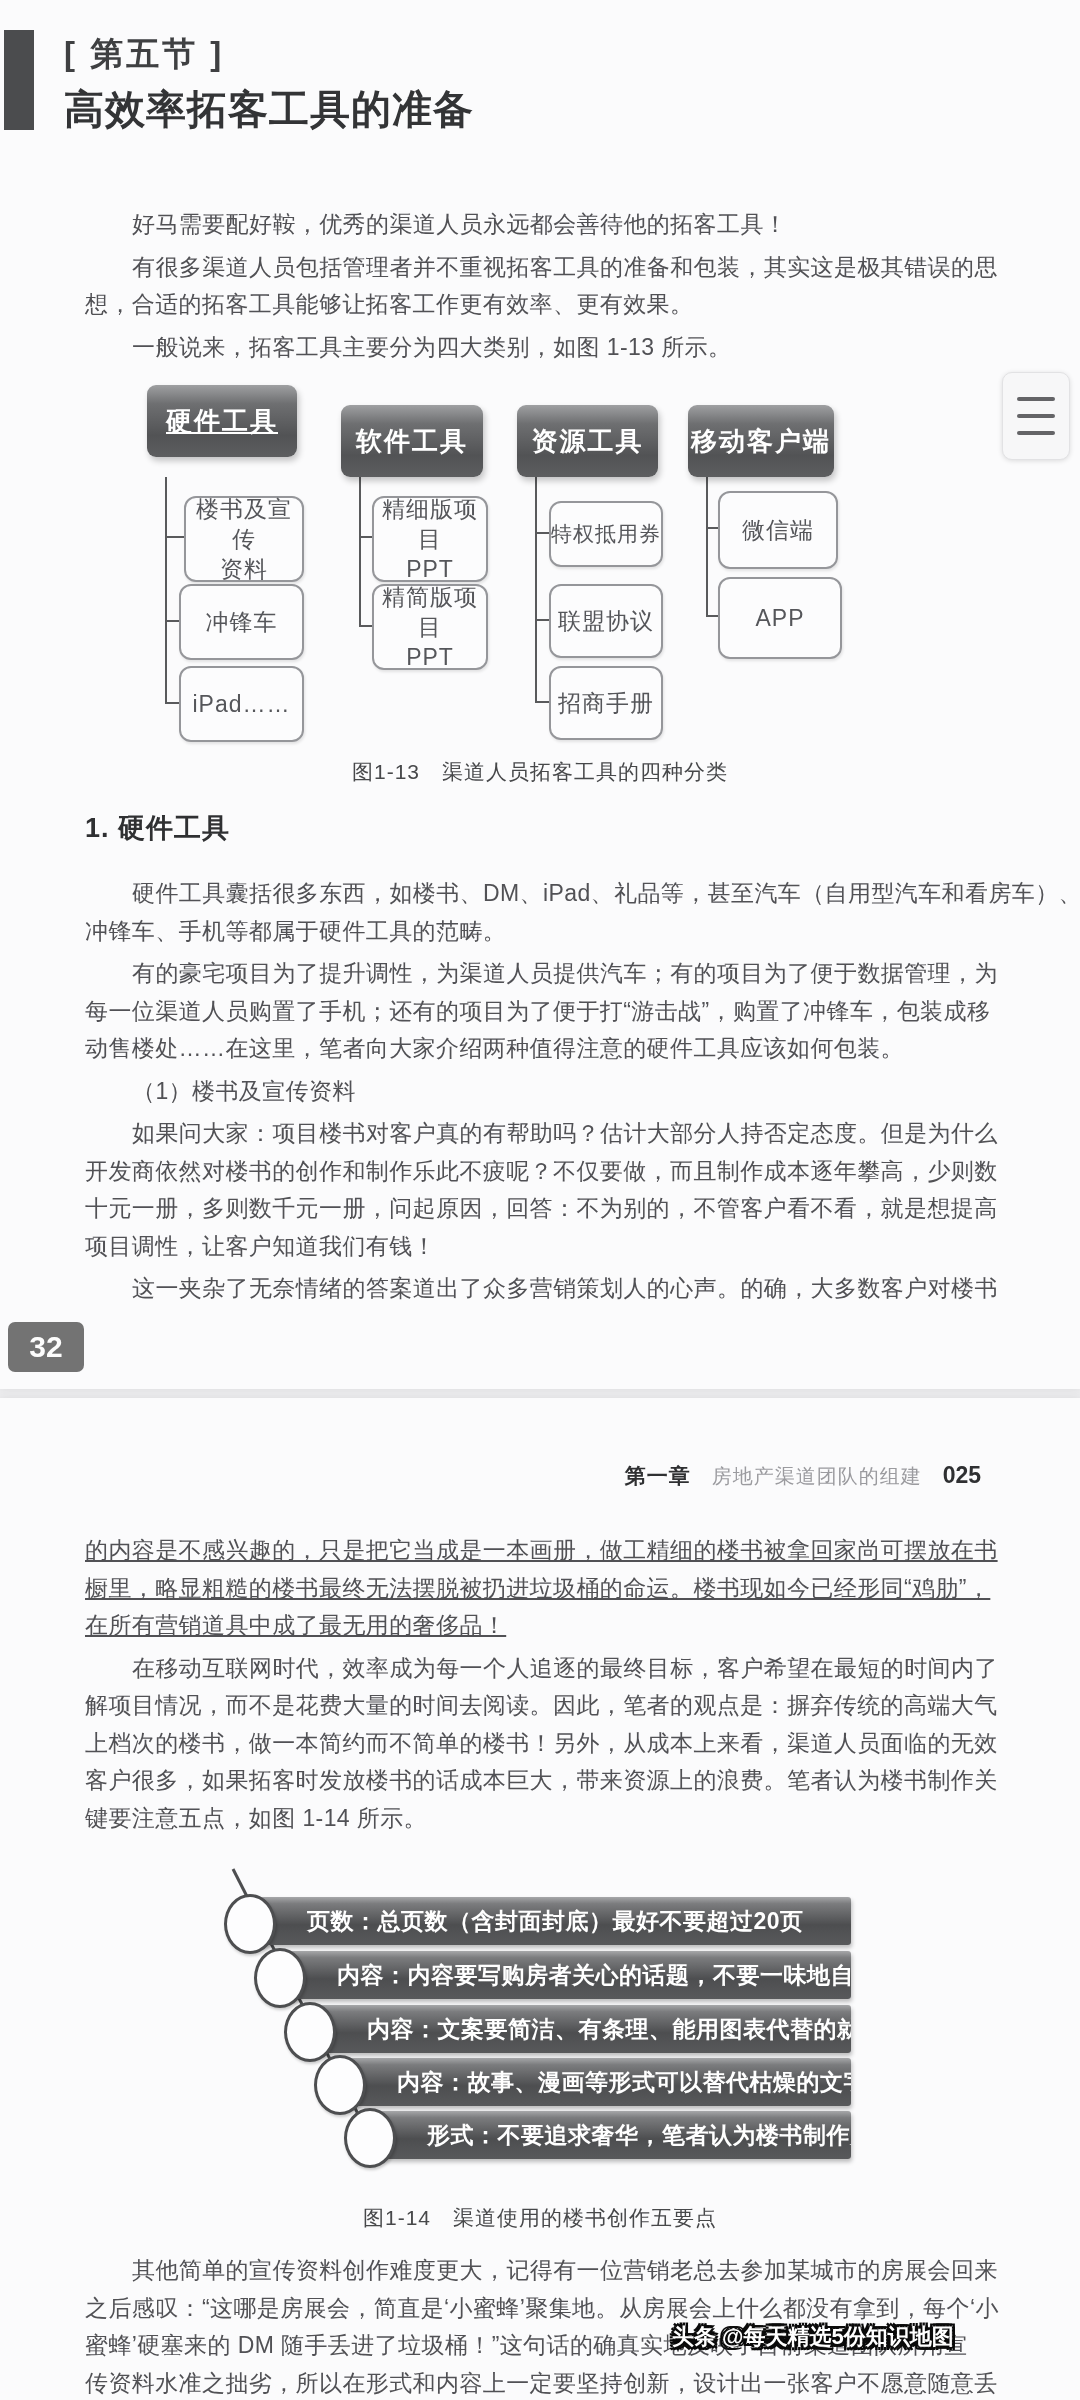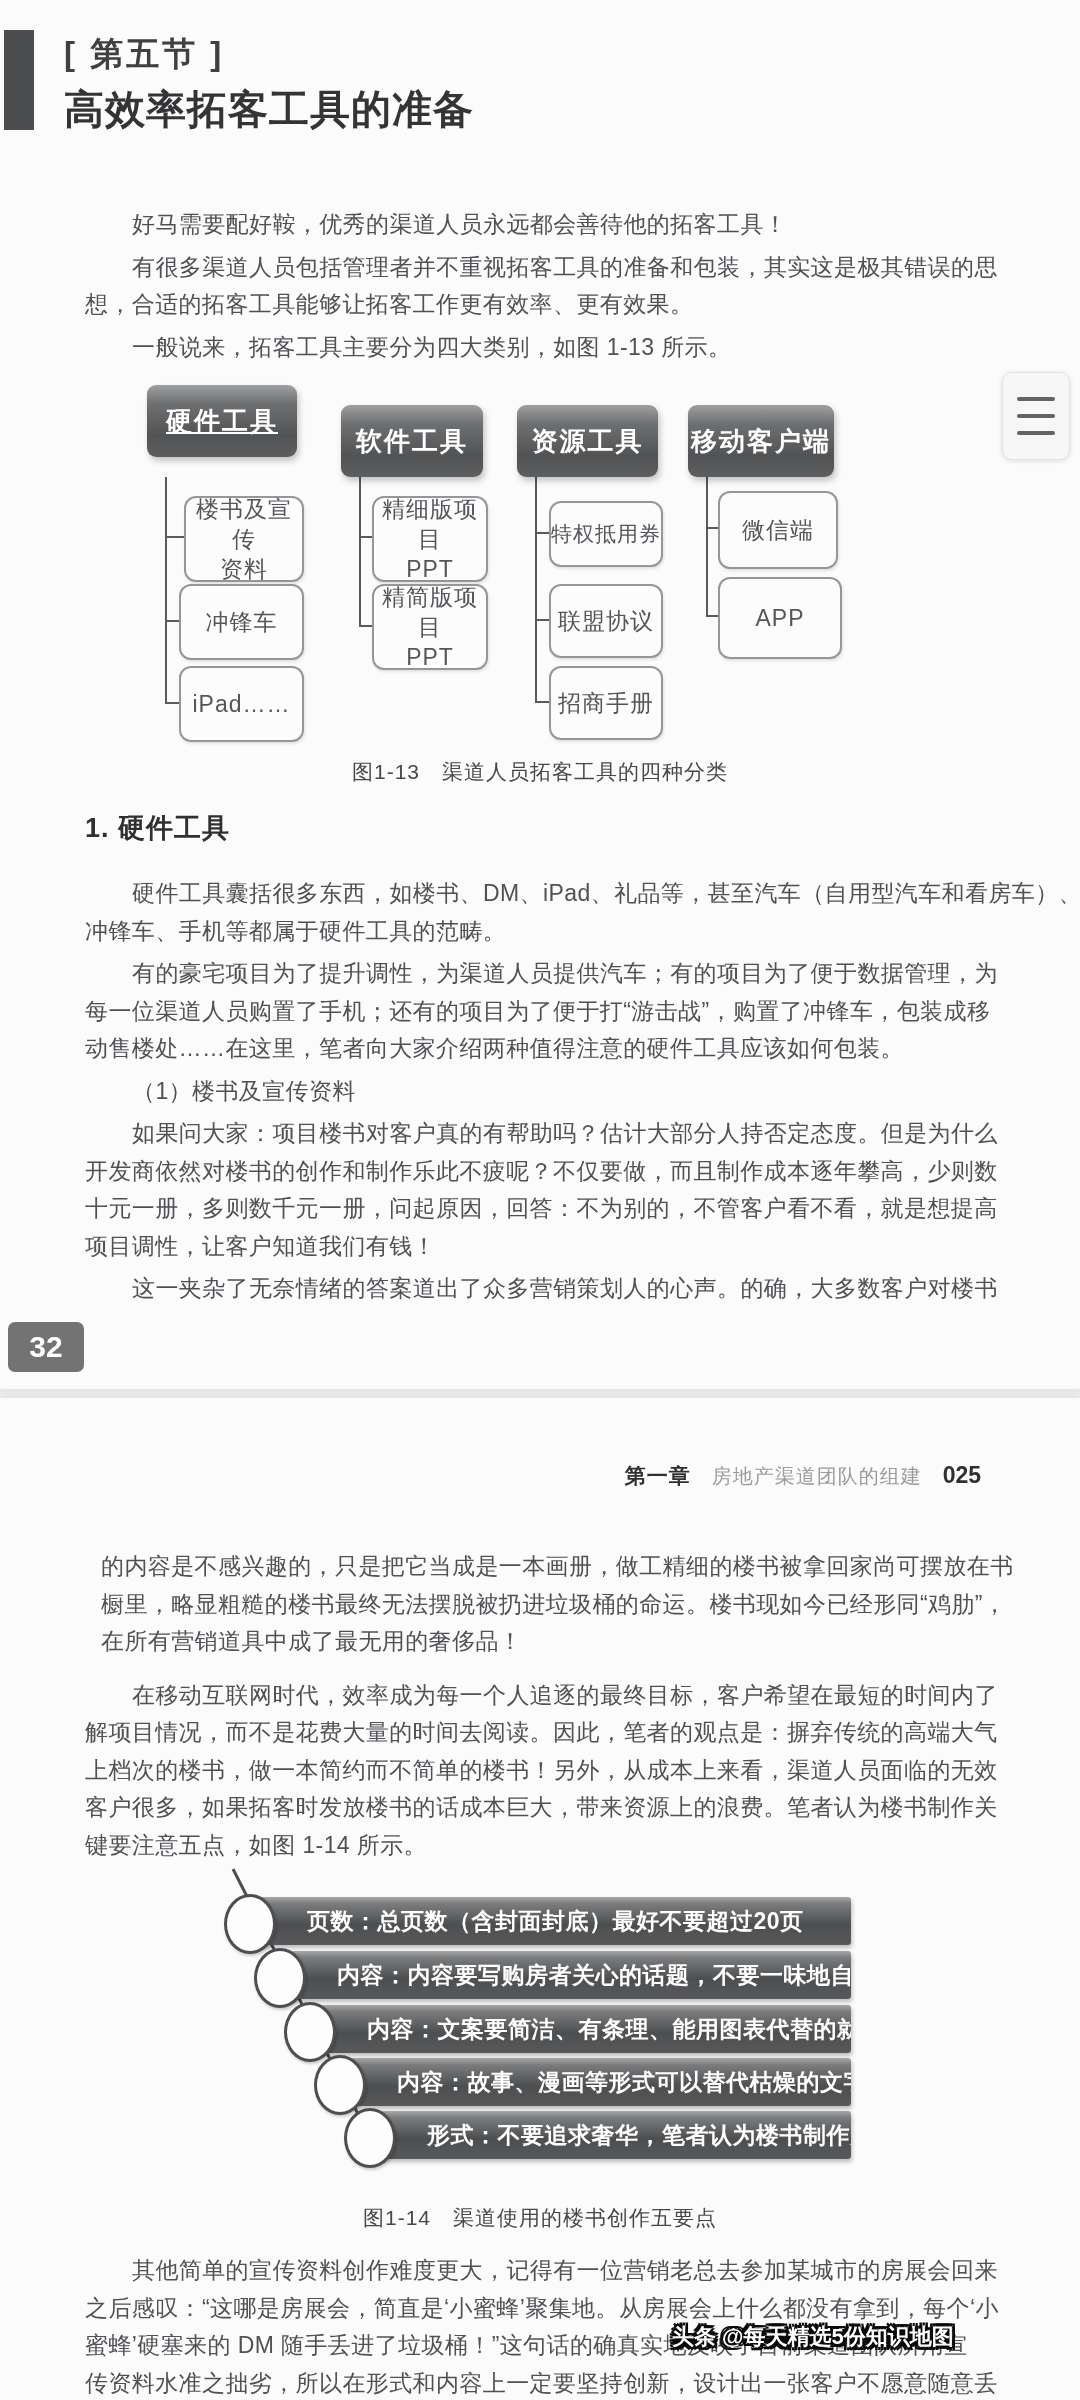--- a/index.html
+++ b/index.html
@@ -198,21 +198,21 @@
 
 <div class="page" id="page2">
 
   <div class="p2-header">
     <span class="p2-chapter">第一章</span>
     <span class="p2-chapter-title">房地产渠道团队的组建</span>
     <span class="p2-pageno">025</span>
   </div>
 
   <div class="tblock" style="top:134px;">
-    <p class="para" style="margin:16px;">
+    <p class="para" style="margin:0;text-decoration:underline;">
       <span class="line">的内容是不感兴趣的，只是把它当成是一本画册，做工精细的楼书被拿回家尚可摆放在书</span>
       <span class="line">橱里，略显粗糙的楼书最终无法摆脱被扔进垃圾桶的命运。楼书现如今已经形同“鸡肋”，</span>
       <span class="line">在所有营销道具中成了最无用的奢侈品！</span>
     </p>
     <p class="para" style="margin-bottom:0;">
       <span class="line ind">在移动互联网时代，效率成为每一个人追逐的最终目标，客户希望在最短的时间内了</span>
       <span class="line">解项目情况，而不是花费大量的时间去阅读。因此，笔者的观点是：摒弃传统的高端大气</span>
       <span class="line">上档次的楼书，做一本简约而不简单的楼书！另外，从成本上来看，渠道人员面临的无效</span>
       <span class="line">客户很多，如果拓客时发放楼书的话成本巨大，带来资源上的浪费。笔者认为楼书制作关</span>
       <span class="line">键要注意五点，如图 1-14 所示。</span>

